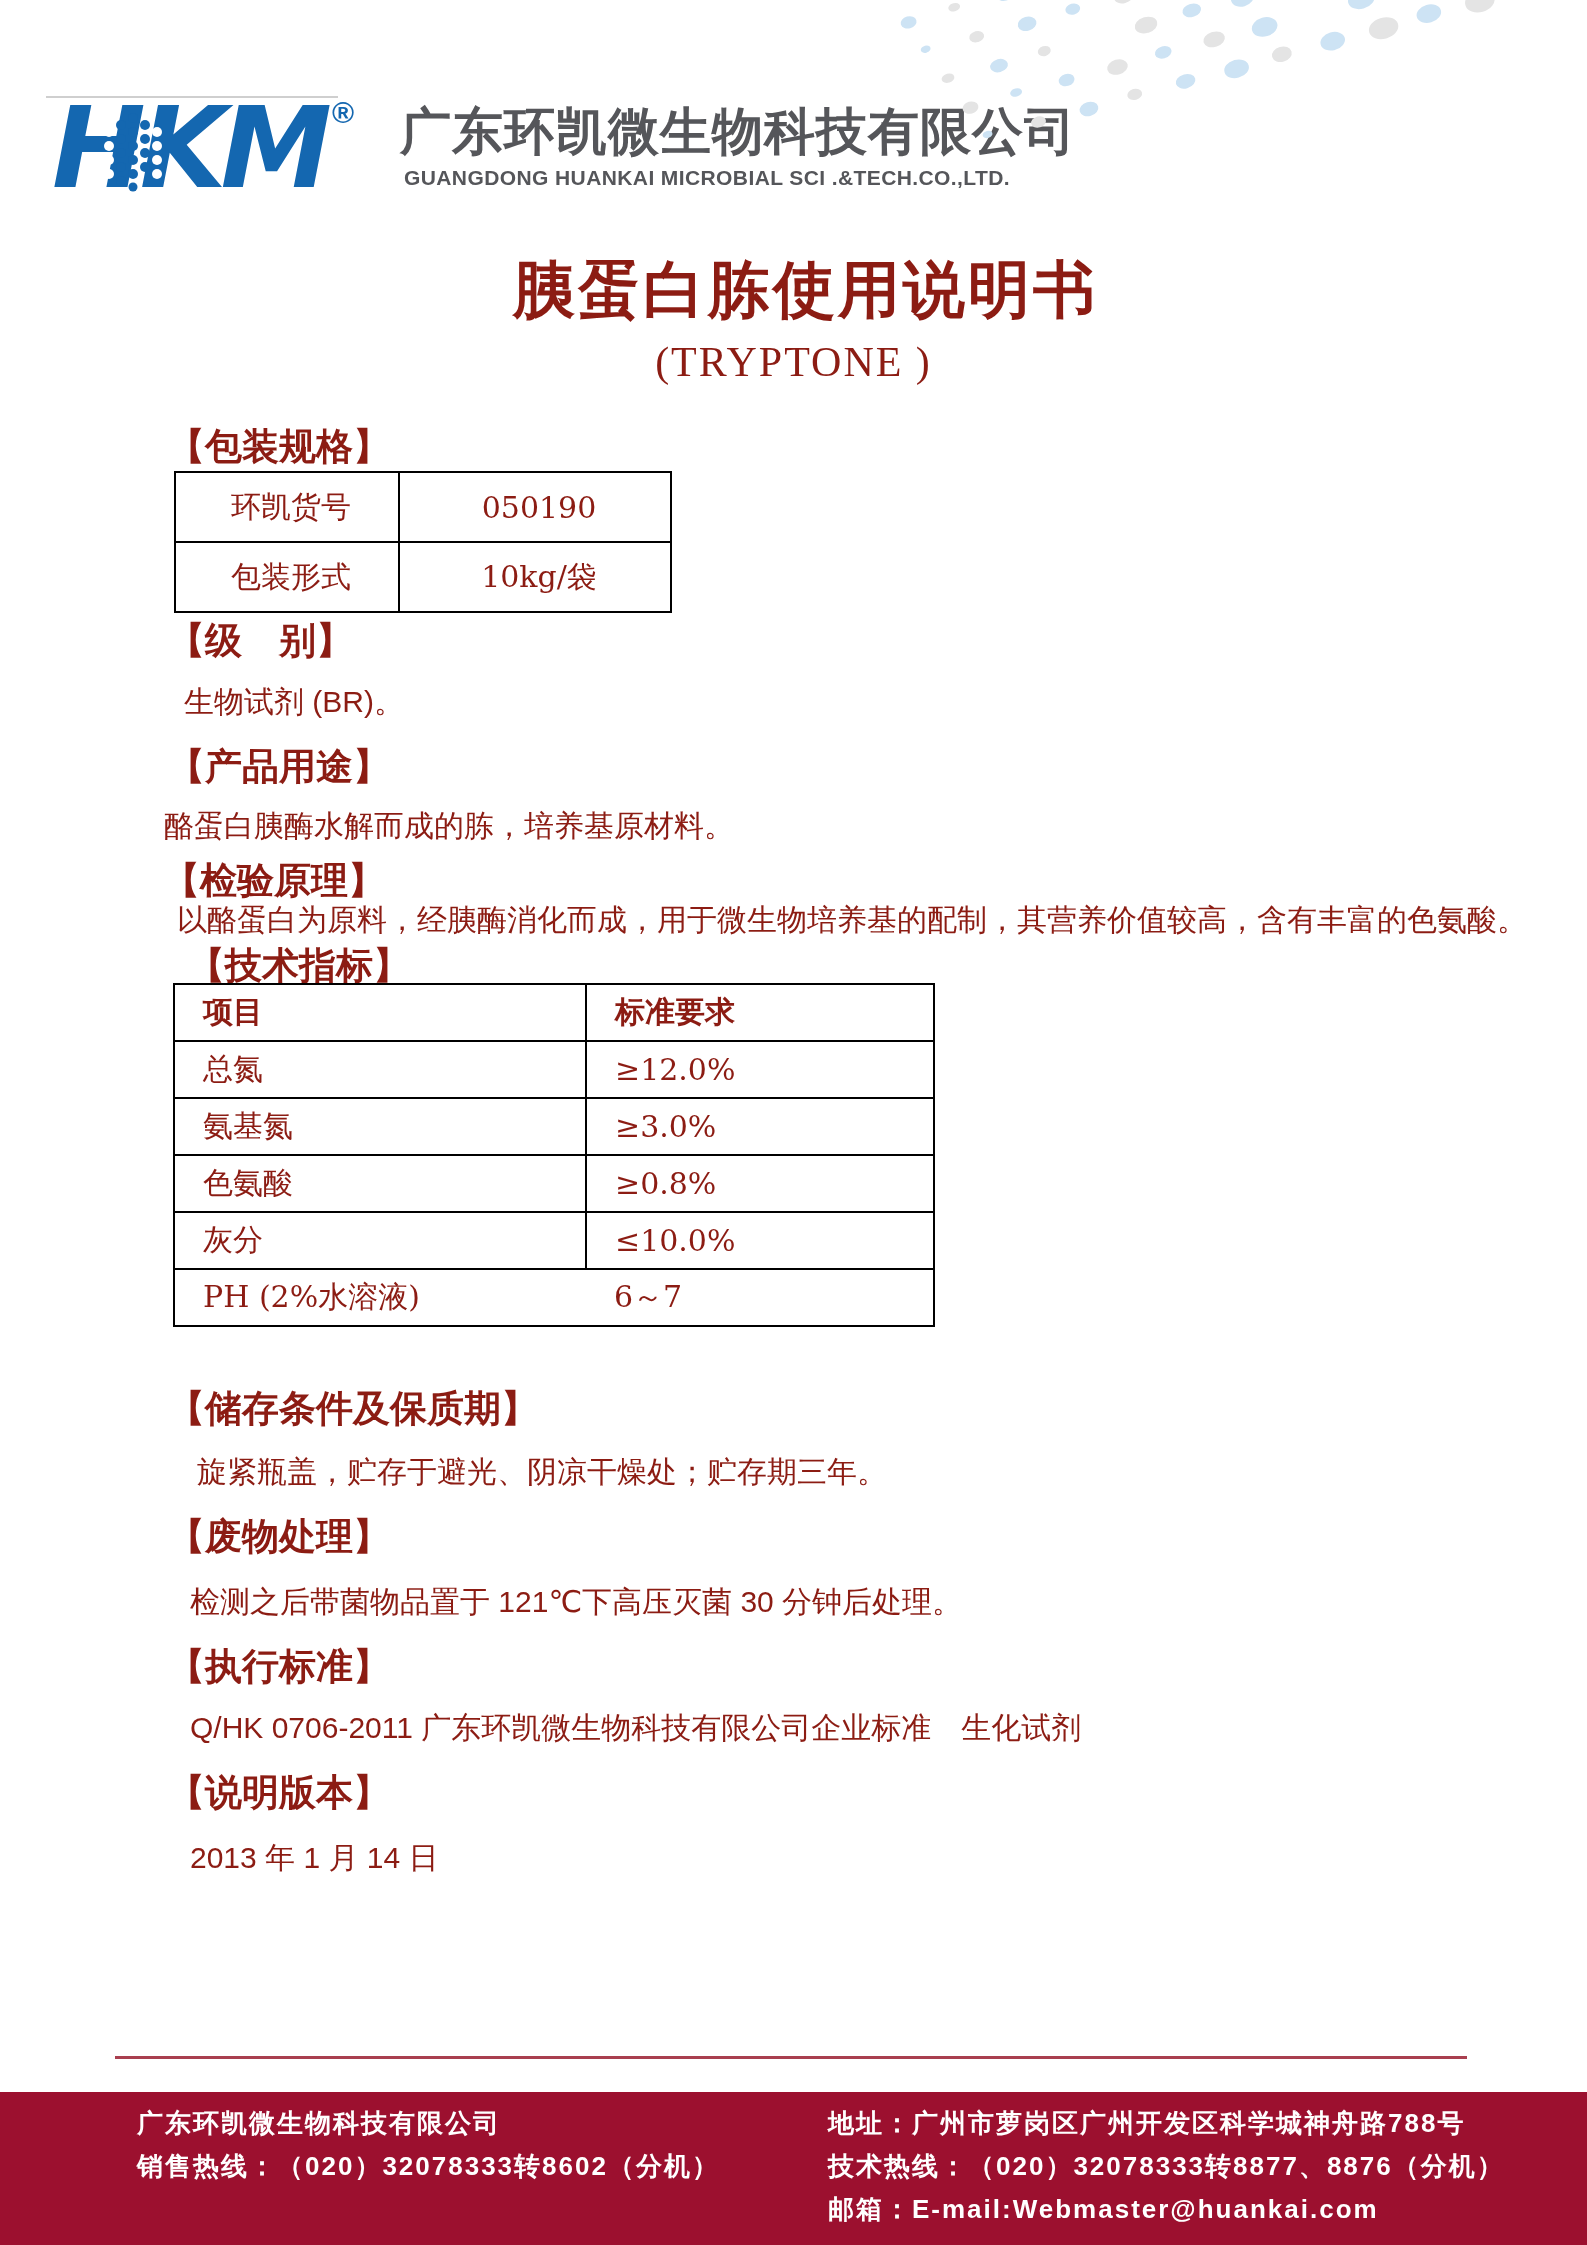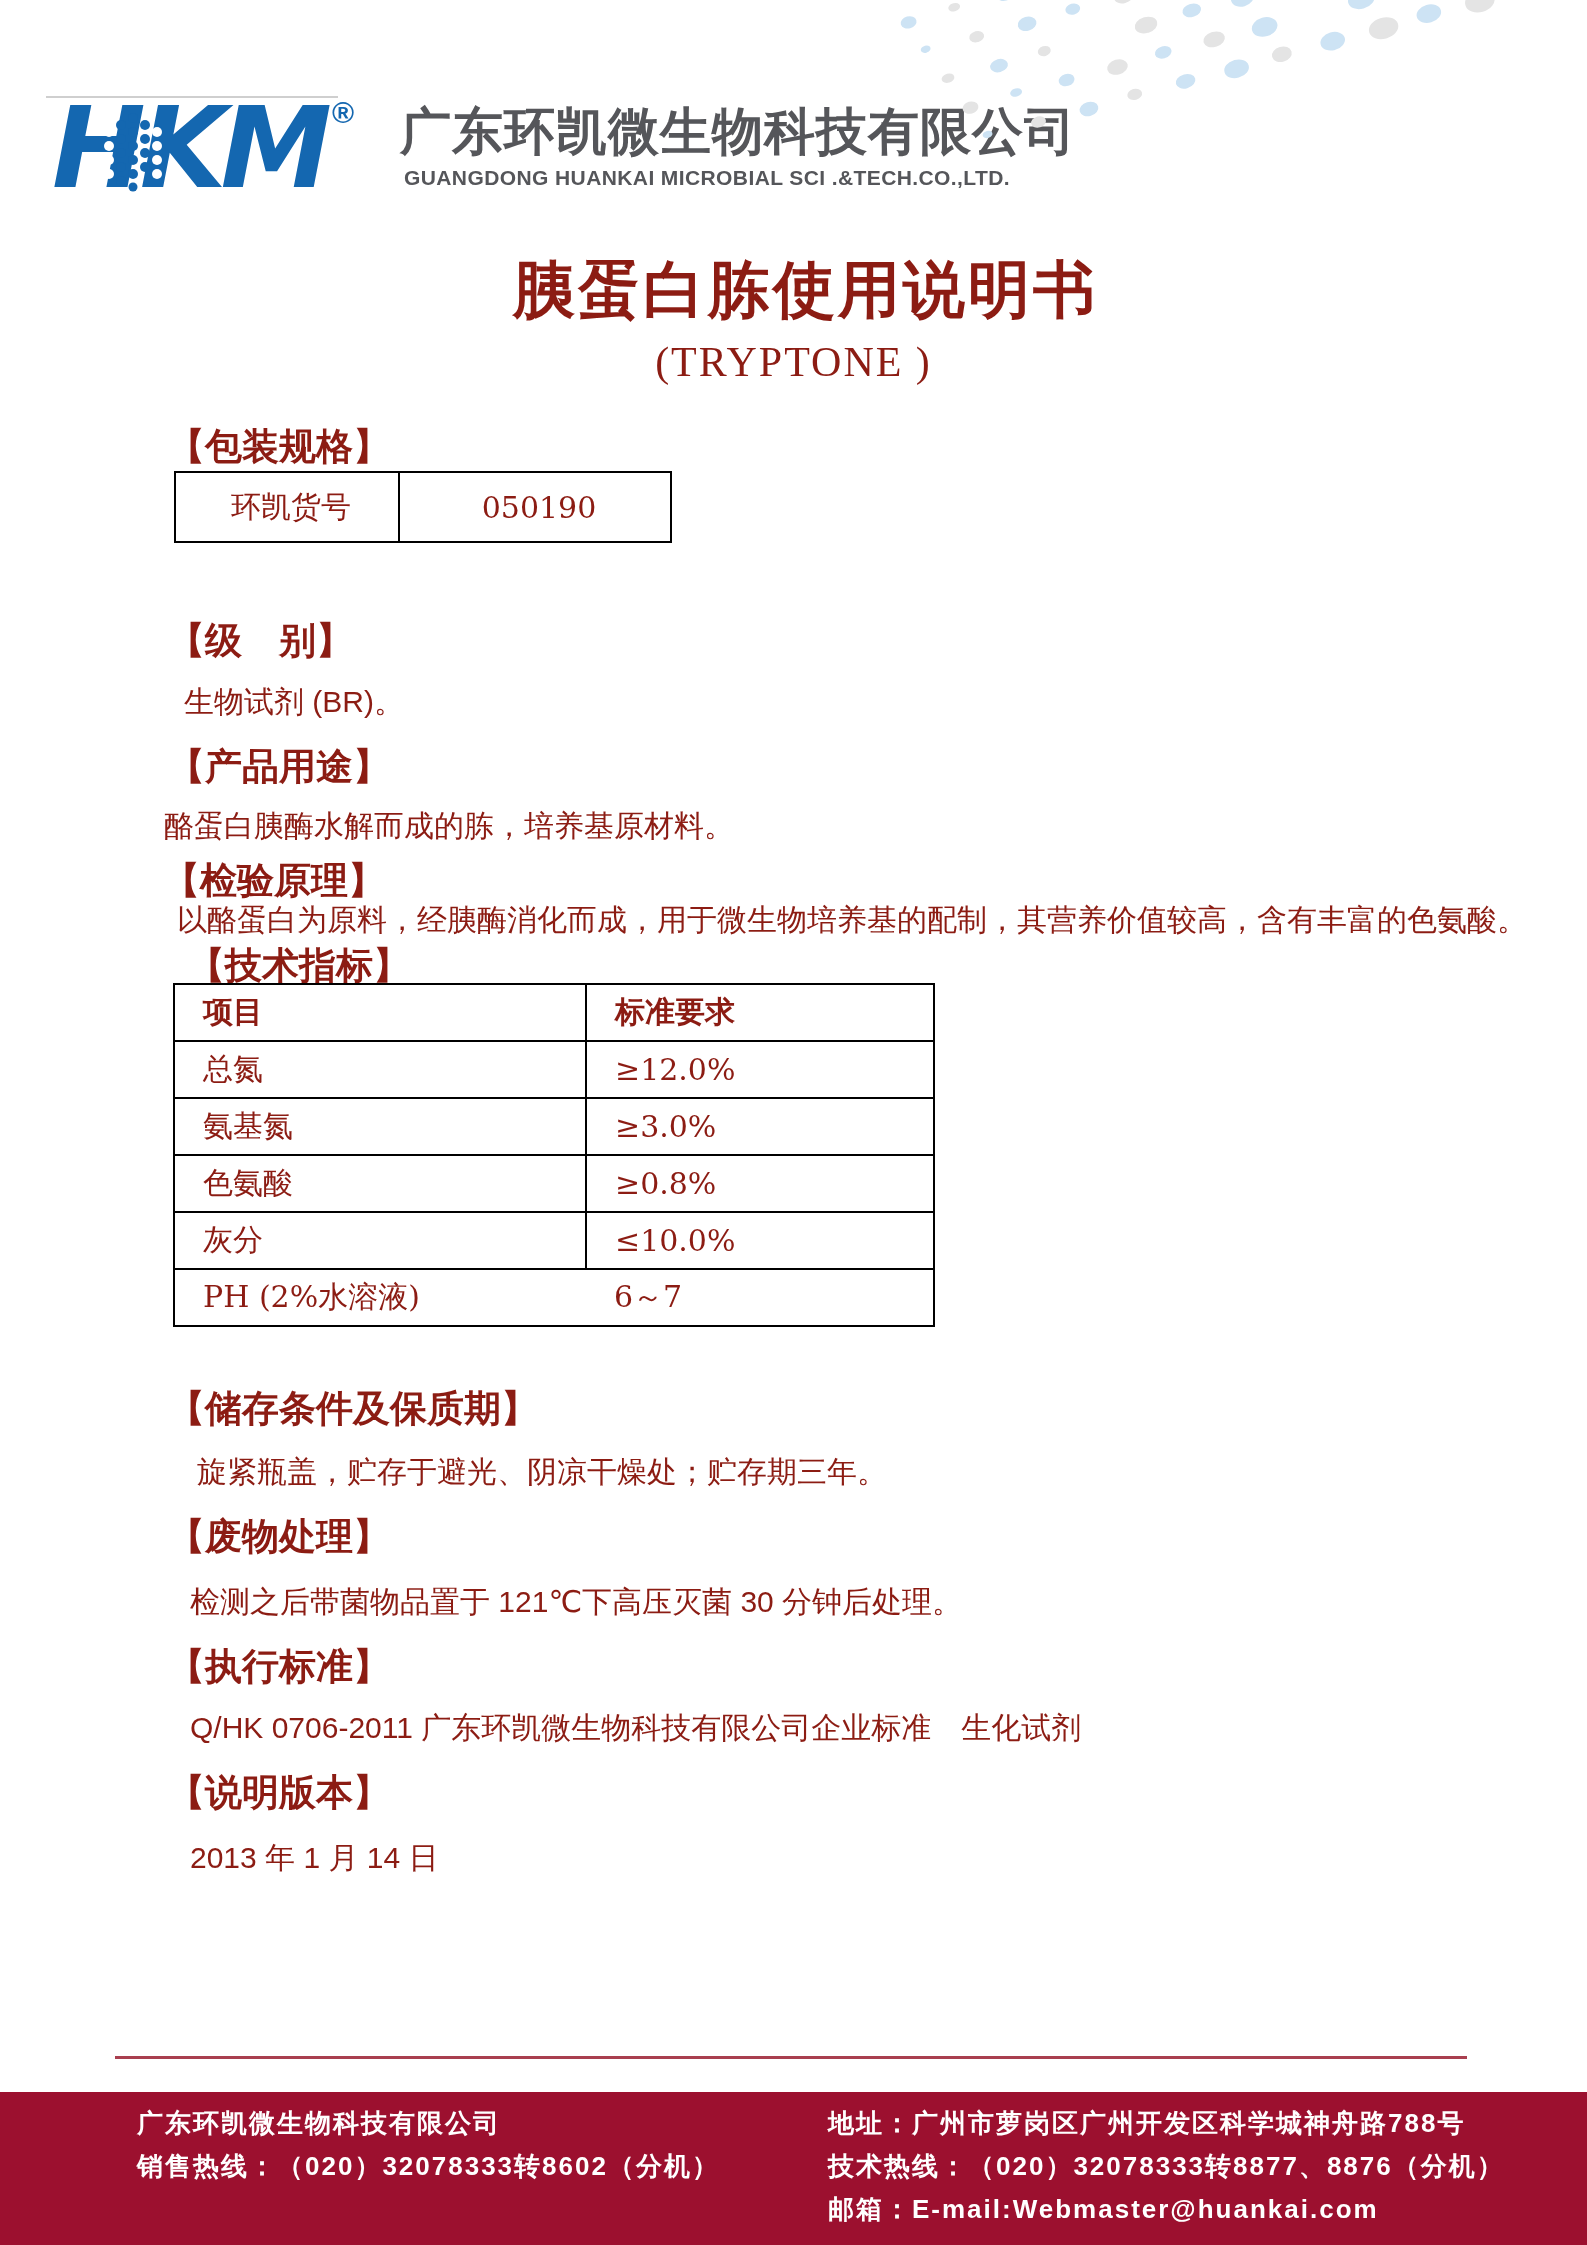--- a/index.html
+++ b/index.html
@@ -128,20 +128,24 @@
   <div class="doc-title">胰蛋白胨使用说明书</div>
   <div class="doc-subtitle">(TRYPTONE )</div>
 
   <div class="sec-heading" style="left:168px;top:422px">【包装规格】</div>
   <table class="pack-table">
     <tbody>
         <tr>
       <td style="width:212px">环凯货号</td>
       <td class="val">050190</td>
     </tr>
+    <tr>
+      <td>包装形式</td>
+      <td class="val">10kg/袋</td>
+    </tr>
   </tbody>
     </table>
 
   <div class="sec-heading" style="left:168px;top:616px">【级　别】</div>
   <div class="sec-body" style="left:184px;top:682px">生物试剂 (BR)。</div>
 
   <div class="sec-heading" style="left:168px;top:742px">【产品用途】</div>
   <div class="sec-body" style="left:164px;top:806px">酪蛋白胰酶水解而成的胨，培养基原材料。</div>
 
   <div class="sec-heading" style="left:163px;top:856px">【检验原理】</div>

